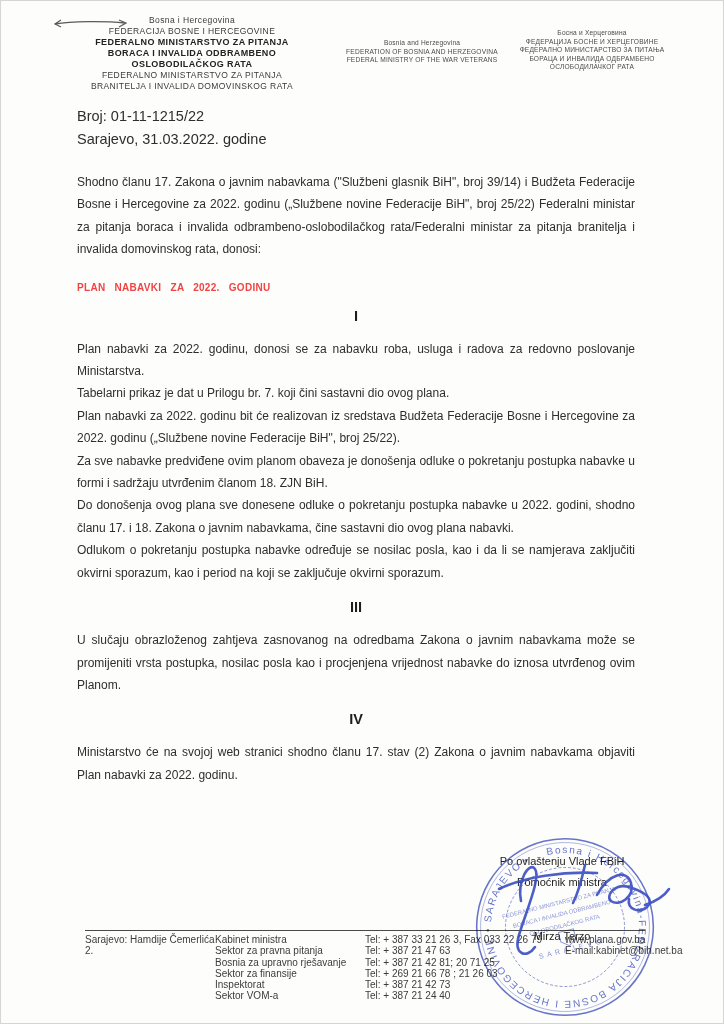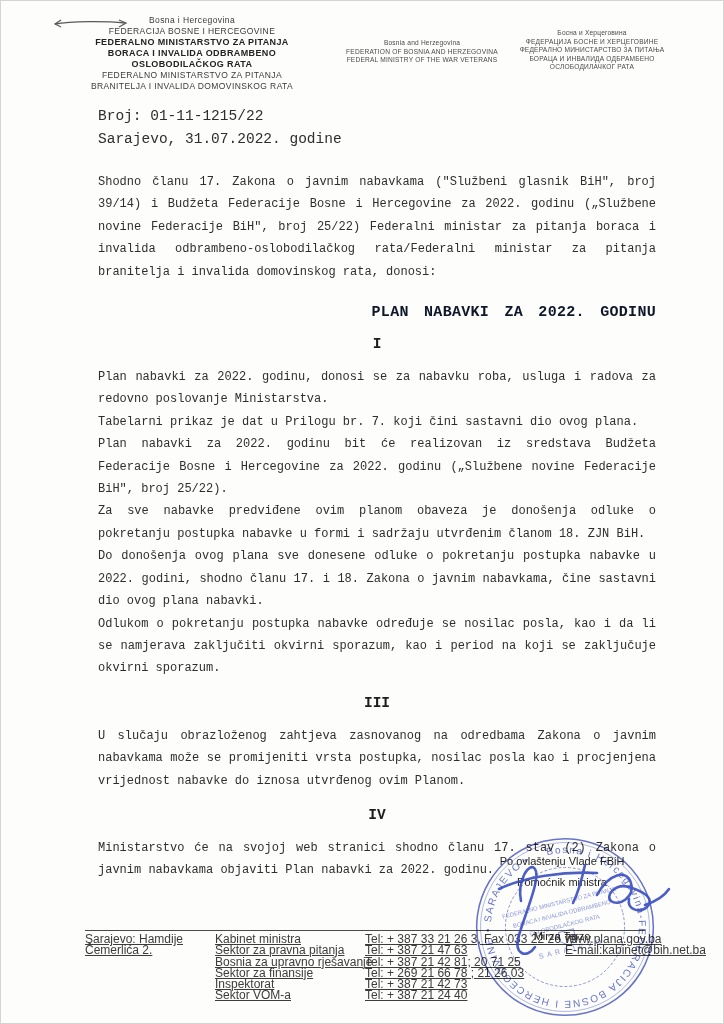--- a/index.html
+++ b/index.html
@@ -18,37 +18,37 @@
   .letterhead{position:absolute;top:12px;left:0;width:100%;height:92px;}
   .lh-left{position:absolute;left:58px;top:2px;width:266px;text-align:center;
            font-size:8.5px;line-height:11px;letter-spacing:.4px;color:#3a3a3a;}
   .lh-left .hl-bold{font-weight:bold;font-size:9px;color:#222;}
   .lh-center{position:absolute;left:328px;top:26px;width:186px;text-align:center;
              font-size:6.6px;line-height:8.5px;color:#4a4a4a;letter-spacing:.2px;}
   .lh-right{position:absolute;left:488px;top:16px;width:206px;text-align:center;
             font-size:6.6px;line-height:8.5px;color:#4a4a4a;letter-spacing:.2px;}
   .pen-mark{position:absolute;left:50px;top:10px;}
   
-  .content{position:absolute;left:97px;top:104px;width:558px;font-family:Liberation Mono, monospace;}
+  .content{position:absolute;left:76px;top:104px;width:558px;}
   .meta{font-size:14.5px;line-height:23px;margin-bottom:10px;}
   .para{font-size:12px;line-height:22.4px;text-align:justify;margin:0;}
   .intro{margin-top:20px;}
-  .doc-title{font-size:15px;font-weight:bold;text-align:right;
-             word-spacing:6px;letter-spacing:.3px;margin-top:21px;color:#0f172a;}
+  .doc-title{font-size:10px;font-weight:bold;text-align:left;
+             word-spacing:6px;letter-spacing:.3px;margin-top:21px;color:#ef4444;}
   .numeral{font-size:14.5px;font-weight:bold;text-align:center;margin:15px 0 14px 0;color:#1d1d1d;}
   
   .sign-block{position:absolute;left:430px;top:850px;width:262px;text-align:center;
               font-size:11px;font-weight:normal;line-height:21px;color:#1d1d1d;z-index:4;}
   .sign-name{margin-top:33px;}
   .signature-svg{position:absolute;left:468px;top:842px;z-index:5;pointer-events:none;}
   .stamp-svg{position:absolute;left:468px;top:830px;z-index:3;opacity:.82;
              mix-blend-mode:multiply;pointer-events:none;}
   
   .footer{position:absolute;left:84px;top:929px;width:560px;border-top:1.3px solid #4a4a4a;
-          padding-top:3px;font-size:12px;line-height:11.3px;color:#3c3c3c;z-index:2;text-decoration:underline;}
+          padding-top:3px;font-size:10px;line-height:11.3px;color:#3c3c3c;z-index:2;}
   .footer-cols{display:flex;}
   .f-address{width:130px;}
   .f-depts{width:150px;}
   .f-phones{width:200px;}
   .f-web{width:80px;}
   .f-row{white-space:nowrap;}
 </style>
 </head>
 <body>
 
@@ -80,21 +80,21 @@
       <div>ФЕДЕРАЦИЈА БОСНЕ И ХЕРЦЕГОВИНЕ</div>
       <div>ФЕДЕРАЛНО МИНИСТАРСТВО ЗА ПИТАЊА</div>
       <div>БОРАЦА И ИНВАЛИДА ОДБРАМБЕНО</div>
       <div>ОСЛОБОДИЛАЧКОГ РАТА</div>
     </div>
   </div>
 
   <div class="content">
     <div class="meta">
       <div>Broj: 01-11-1215/22</div>
-      <div>Sarajevo, 31.07.2022. godine</div>
+      <div>Sarajevo, 31.03.2022. godine</div>
     </div>
 
     <p class="para intro">Shodno članu 17. Zakona o javnim nabavkama ("Službeni glasnik BiH", broj 39/14) i Budžeta Federacije Bosne i Hercegovine za 2022. godinu  („Službene novine Federacije BiH", broj 25/22) Federalni ministar za pitanja boraca i invalida odbrambeno-oslobodilačkog rata/Federalni ministar za pitanja branitelja i invalida domovinskog rata, donosi:</p>
 
     <div class="doc-title">PLAN NABAVKI ZA 2022. GODINU</div>
 
     <div class="numeral">I</div>
     <p class="para">Plan nabavki za 2022. godinu, donosi se za nabavku roba, usluga i radova za redovno poslovanje Ministarstva.</p>
     <p class="para">Tabelarni prikaz je dat u Prilogu br. 7. koji čini sastavni dio ovog plana.</p>
     <p class="para">Plan nabavki za 2022. godinu bit će realizovan iz sredstava Budžeta Federacije Bosne i Hercegovine za 2022. godinu  („Službene novine Federacije BiH", broj 25/22).</p>

